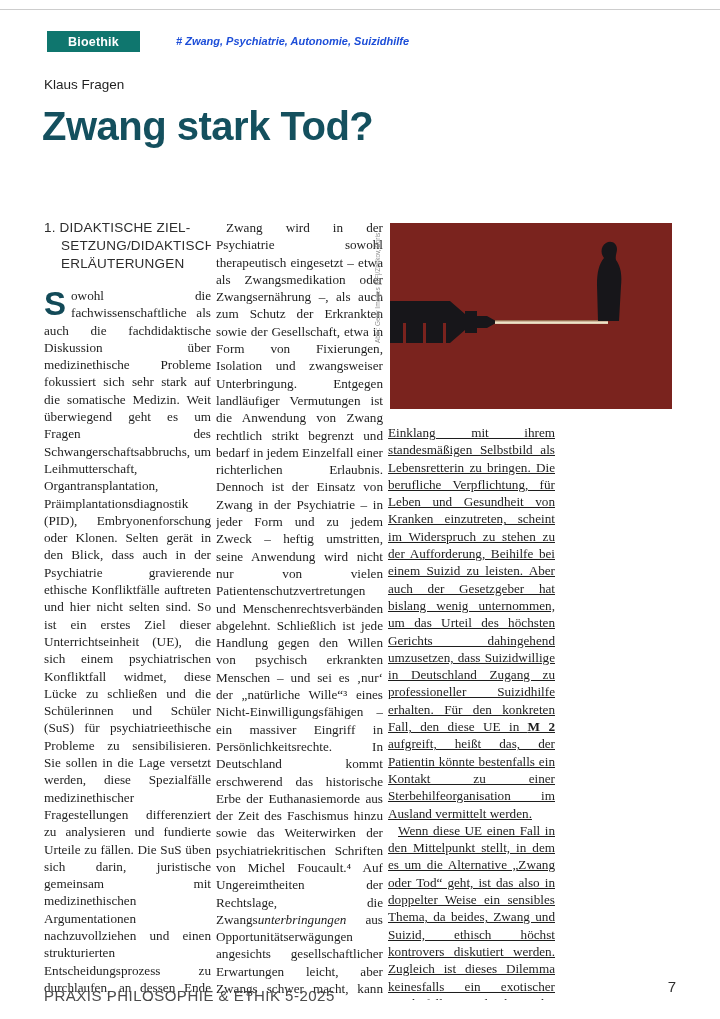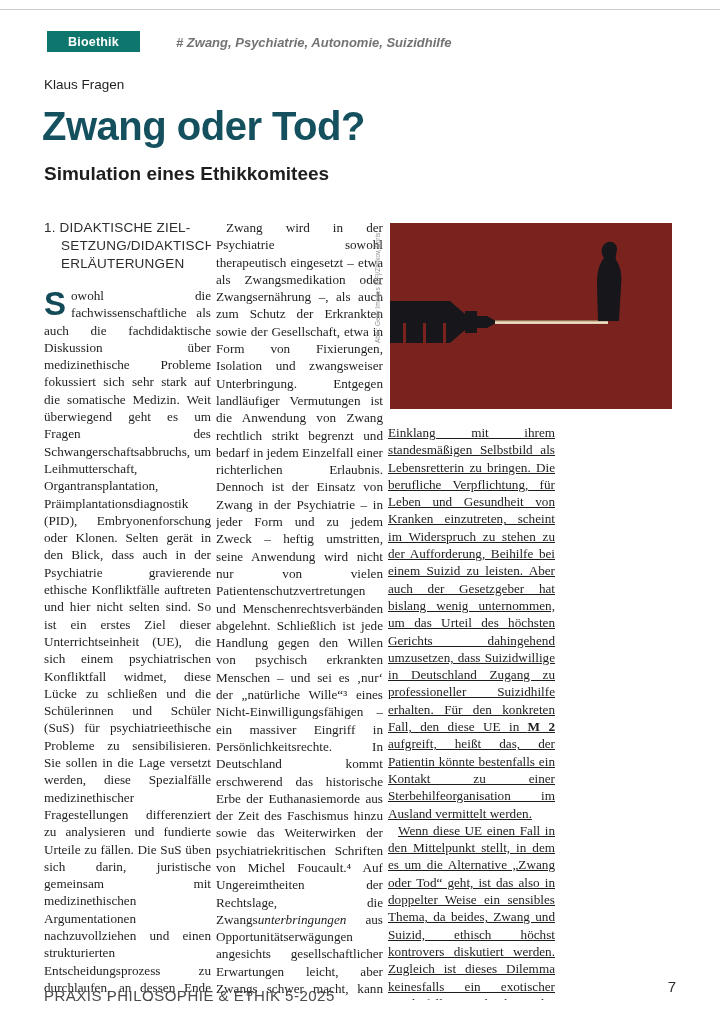--- a/index.html
+++ b/index.html
@@ -3,22 +3,22 @@
 <meta charset="utf-8">
 <style>
   html,body{margin:0;padding:0;background:#ffffff;}
   .page{position:relative;width:720px;height:1019px;background:#ffffff;overflow:hidden;
         font-family:"Liberation Sans",sans-serif;}
   .top-rule{position:absolute;left:0;top:9px;width:720px;height:1px;background:#cdcdcd;}
 
   .badge{position:absolute;left:47px;top:31px;width:93px;height:21px;
          display:flex;align-items:center;justify-content:center;}
   .badge span{color:#ffffff;font-size:12.5px;font-weight:bold;letter-spacing:.2px;}
-  .hashtags{position:absolute;left:176px;top:35px;font-size:13px;font-style:italic;
-            font-weight:bold;color:#737373;}
+  .hashtags{position:absolute;left:176px;top:35px;font-size:11px;font-style:italic;
+            font-weight:bold;color:#1d4ed8;}
   .author{position:absolute;left:44px;top:77px;font-size:13.5px;color:#1f1f1f;}
   .title{position:absolute;left:42px;top:104px;font-size:40px;font-weight:bold;
          letter-spacing:-.5px;}
   .subtitle{position:absolute;left:44px;top:163px;font-size:19px;font-weight:bold;color:#1e1e1e;}
 
   .col{position:absolute;width:167px;font-family:"Liberation Serif",serif;
        font-size:13.2px;line-height:17.3px;color:#1e1e1e;text-align:justify;
        hyphens:auto;-webkit-hyphens:auto;overflow:hidden;}
   .col p{margin:0;}
   .col p.indent{text-indent:10px;}
@@ -46,22 +46,21 @@
 <body>
 
 <div class="page">
   <div class="top-rule"></div>
 
   <div class="badge" style="background:#0f766e;">
     <span>Bioethik</span>
   </div>
   <div class="hashtags"># Zwang, Psychiatrie, Autonomie, Suizidhilfe</div>
   <div class="author">Klaus Fragen</div>
-  <div class="title" style="color:#14505e;">Zwang oder Tod?</div>
-  <div class="subtitle">Simulation eines Ethikkomitees</div>
+  <div class="title" style="color:#14505e;">Zwang stark Tod?</div>
 
   <div class="col col-1">
     <h2 class="section-heading" style="font-weight:normal;">1. DIDAKTISCHE ZIEL-
 SETZUNG/DIDAKTISCHE
 ERLÄUTERUNGEN</h2>
     <p><span class="dropcap" style="color:#124a58;">S</span><span>owohl die fachwissenschaftliche als auch die fachdidaktische Diskussion über medizinethische Probleme fokussiert sich sehr stark auf die somatische Medizin. Weit überwiegend geht es um Fragen des Schwangerschaftsabbruchs, um Leihmutterschaft, Organtransplantation, Präimplantationsdiagnostik (PID), Embryonenforschung oder Klonen. Selten gerät in den Blick, dass auch in der Psychiatrie gravierende ethische Konfliktfälle auftreten und hier nicht selten sind. So ist ein erstes Ziel dieser Unterrichtseinheit (UE), die sich einem psychiatrischen Konfliktfall widmet, diese Lücke zu schließen und die Schülerinnen und Schüler (SuS) für psychiatrieethische Probleme zu sensibilisieren. Sie sollen in die Lage versetzt werden, diese Spezialfälle medizinethischer Fragestellungen differenziert zu analysieren und fundierte Urteile zu fällen. Die SuS üben sich darin, juristische gemeinsam mit medizinethischen Argumentationen nachzuvollziehen und einen strukturierten Entscheidungsprozess zu durchlaufen, an dessen Ende sie – hier als Simulation eines Ethikkomitees – verantwortungsbewusste Handlungsempfehlungen formulieren können. Thematisch geht es in der folgenden UE einerseits um „das Urthema psychiatrischer Institutionen“¹, die Anwendung von Zwang gegenüber psychisch kranken Personen, andererseits um „eine der Fragen, die in der Geschichte der philosophischen</span></p>
   </div>
 
   <div class="col col-2">
     <p class="indent">Zwang wird in der Psychiatrie sowohl therapeutisch eingesetzt – etwa als Zwangsmedikation oder Zwangsernährung –, als auch zum Schutz der Erkrankten sowie der Gesellschaft, etwa in Form von Fixierungen, Isolation und zwangsweiser Unterbringung. Entgegen landläufiger Vermutungen ist die Anwendung von Zwang rechtlich strikt begrenzt und bedarf in jedem Einzelfall einer richterlichen Erlaubnis. Dennoch ist der Einsatz von Zwang in der Psychiatrie – in jeder Form und zu jedem Zweck – heftig umstritten, seine Anwendung wird nicht nur von vielen Patientenschutzvertretungen und Menschenrechtsverbänden abgelehnt. Schließlich ist jede Handlung gegen den Willen von psychisch erkrankten Menschen – und sei es ‚nur‘ der „natürliche Wille“³ eines Nicht-Einwilligungsfähigen – ein massiver Eingriff in Persönlichkeitsrechte. In Deutschland kommt erschwerend das historische Erbe der Euthanasiemorde aus der Zeit des Faschismus hinzu sowie das Weiterwirken der psychiatriekritischen Schriften von Michel Foucault.⁴ Auf Ungereimtheiten der Rechtslage, die Zwangs<i>unterbringungen</i> aus Opportunitätserwägungen angesichts gesellschaftlicher Erwartungen leicht, aber Zwangs schwer macht, kann hier nicht eingegangen werden.⁵</p>

